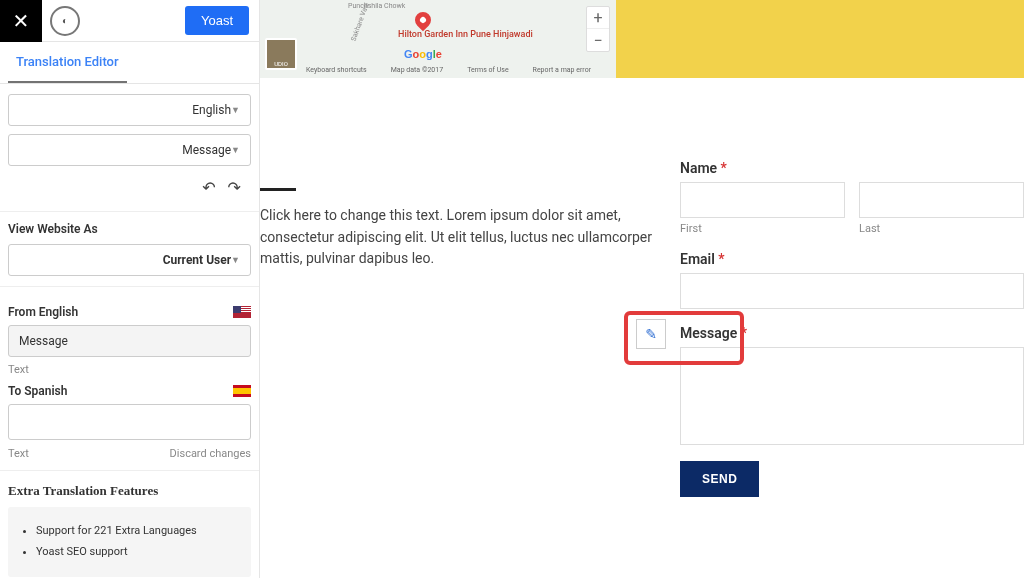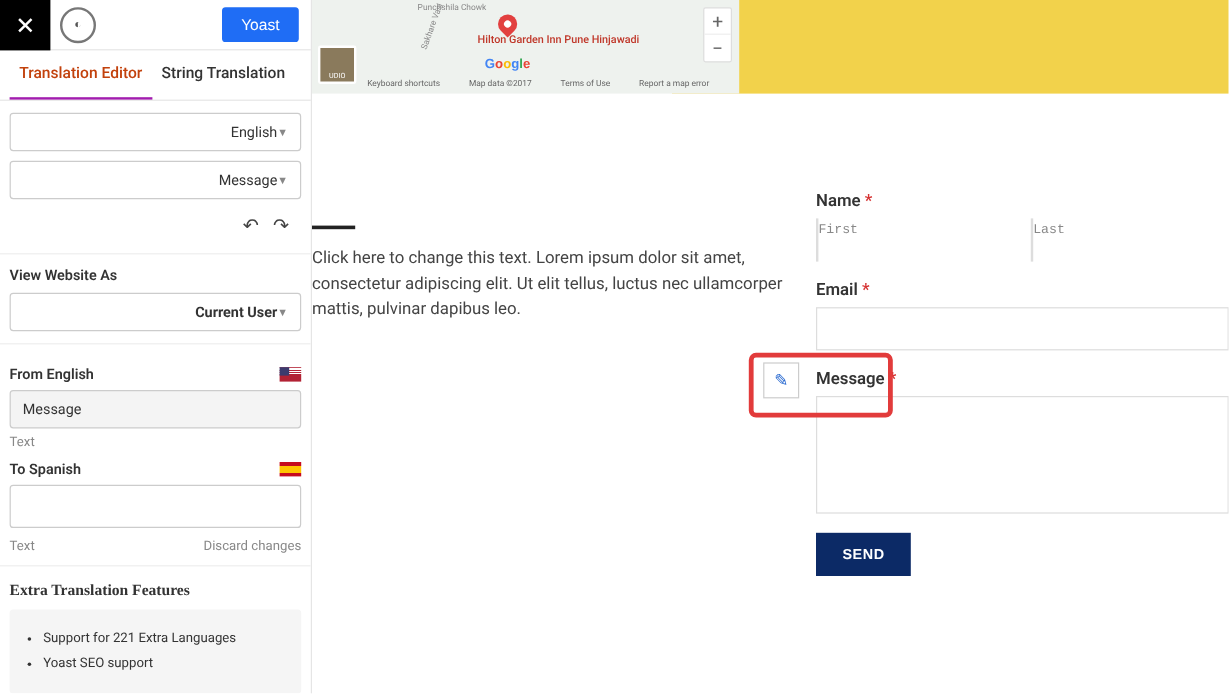--- a/index.html
+++ b/index.html
@@ -6,21 +6,21 @@
   body { font-family: -apple-system, BlinkMacSystemFont, "Segoe UI", Roboto, Arial, sans-serif; font-size: 13px; color: #333; overflow: hidden; }
   .app { display: flex; width: 1024px; height: 578px; }
   .sidebar { width: 260px; background: #fff; border-right: 1px solid #e5e5e5; display: flex; flex-direction: column; }
   .topbar { display: flex; align-items: center; height: 42px; border-bottom: 1px solid #e5e5e5; }
   .close-btn { width: 42px; height: 42px; background: #000; color: #fff; display: flex; align-items: center; justify-content: center; font-size: 20px; cursor: pointer; }
   .accessibility-btn { width: 30px; height: 30px; margin-left: 8px; border-radius: 50%; border: 2px solid #777; display: flex; align-items: center; justify-content: center; font-size: 10px; color: #555; font-weight: bold; cursor: pointer; }
   .topbar-spacer { flex: 1; }
   .save-btn { background: #1f6df5; color: #fff; border: none; padding: 7px 16px; border-radius: 3px; font-size: 13px; margin-right: 10px; cursor: pointer; }
   .tabs { display: flex; border-bottom: 1px solid #e5e5e5; padding: 0 8px; font-size: 13px; }
   .tab { padding: 12px 8px; cursor: pointer; color: #333; font-weight: 500; }
-  .tab.active { color: #c2410c; border-bottom: 2px solid #a21caf; }
+  .tab.active { color: #3b82f6; border-bottom: 2px solid #737373; }
   .panel-section { padding: 10px 8px; border-bottom: 1px solid #eee; }
   .dropdown { width: 100%; border: 1px solid #ccc; border-radius: 3px; padding: 8px 10px; font-size: 12px; background: #fff; display: flex; justify-content: flex-end; align-items: center; cursor: pointer; margin-bottom: 8px; }
   .dropdown:last-child { margin-bottom: 0; font-weight: bold; }
   .chev { font-size: 9px; color: #888; }
   .undo-redo { display: flex; justify-content: flex-end; gap: 12px; padding: 4px 10px; font-size: 16px; color: #444; }
   .undo-redo span { cursor: pointer; }
   .sec-label { font-size: 12px; font-weight: 600; color: #333; margin-bottom: 8px; display: block; }
   .lang-row { display: flex; justify-content: space-between; align-items: center; margin: 8px 0 6px 0; font-size: 12px; font-weight: 600; }
   .flag-us { width: 18px; height: 12px; background: linear-gradient(to bottom, #b22234 0%, #b22234 8%, #fff 8%, #fff 16%, #b22234 16%, #b22234 24%, #fff 24%, #fff 32%, #b22234 32%, #b22234 40%, #fff 40%, #fff 48%, #b22234 48%); position: relative; }
   .flag-us::before { content:""; position: absolute; top:0; left:0; width:8px; height:7px; background:#3c3b6e; }
@@ -56,21 +56,21 @@
   .page { position: absolute; top: 78px; left: 0; right: 0; bottom: 0; display:flex; }
   .leftcol { flex: 0 0 420px; padding: 110px 10px 0 0; }
   .leftcol h1 { font-family: Arial, sans-serif; font-size: 34px; font-weight: 900; letter-spacing: -0.5px; margin-bottom: 12px; }
   .divider { width: 36px; height: 3px; background: #222; margin-bottom: 14px; }
   .leftcol p { font-size: 14px; color: #444; line-height: 1.55; }
   .rightcol { flex: 1; padding: 82px 0 0 0; }
   .form-label { font-size: 14px; font-weight: 600; color: #333; margin-bottom: 6px; display: block; }
   .req { color: #d63333; }
   .name-row { display: flex; gap: 14px; margin-bottom: 4px; }
   .input { border: 1px solid #ddd; height: 36px; background:#fff; }
-  .name-row .col { flex: 1; display:flex; flex-direction:row;font-family:Liberation Mono, monospace; }
+  .name-row .col { flex: 1; display:flex; flex-direction:column; }
   .sub { font-size: 11px; color: #888; margin-top: 4px; }
   .email-input { width: 100%; max-width: 346px; }
   .form-group { margin-bottom: 16px; }
   .highlight-wrap { position: relative; display: inline-block; }
   .highlight { position: absolute; border: 4px solid #e23b3b; border-radius: 6px; padding: 8px; top: -14px; left: -56px; width: 120px; height: 54px; z-index: 2; }
   .edit-chip { position:absolute; top:-6px; left:-44px; width:30px; height:30px; background:#fff; border:1px solid #ccc; display:flex; align-items:center; justify-content:center; z-index:3; }
   .pencil { font-size:14px; color:#2b6bd1; }
   .msg-area { width:100%; max-width:346px; height:98px; border:1px solid #ddd; background:#fff; }
   .send-btn { background: #0c2a66; color:#fff; border:none; padding: 11px 22px; font-size: 12px; font-weight:600; letter-spacing:0.5px; cursor:pointer; }
 </style>
@@ -85,21 +85,20 @@
       </div>
       <div class="accessibility-btn">
         <span>◐</span>
       </div>
       <div class="topbar-spacer"></div>
       <button class="save-btn">Yoast</button>
     </div>
 
     <div class="tabs">
       <div class="tab active">Translation Editor</div>
-      <div class="tab">String Translation</div>
     </div>
 
     <div class="sidebar-scroll">
       <div class="panel-section">
         <div class="dropdown">
           <span>English</span>
           <span class="chev">▼</span>
         </div>
         <div class="dropdown">
           <span>Message</span>

